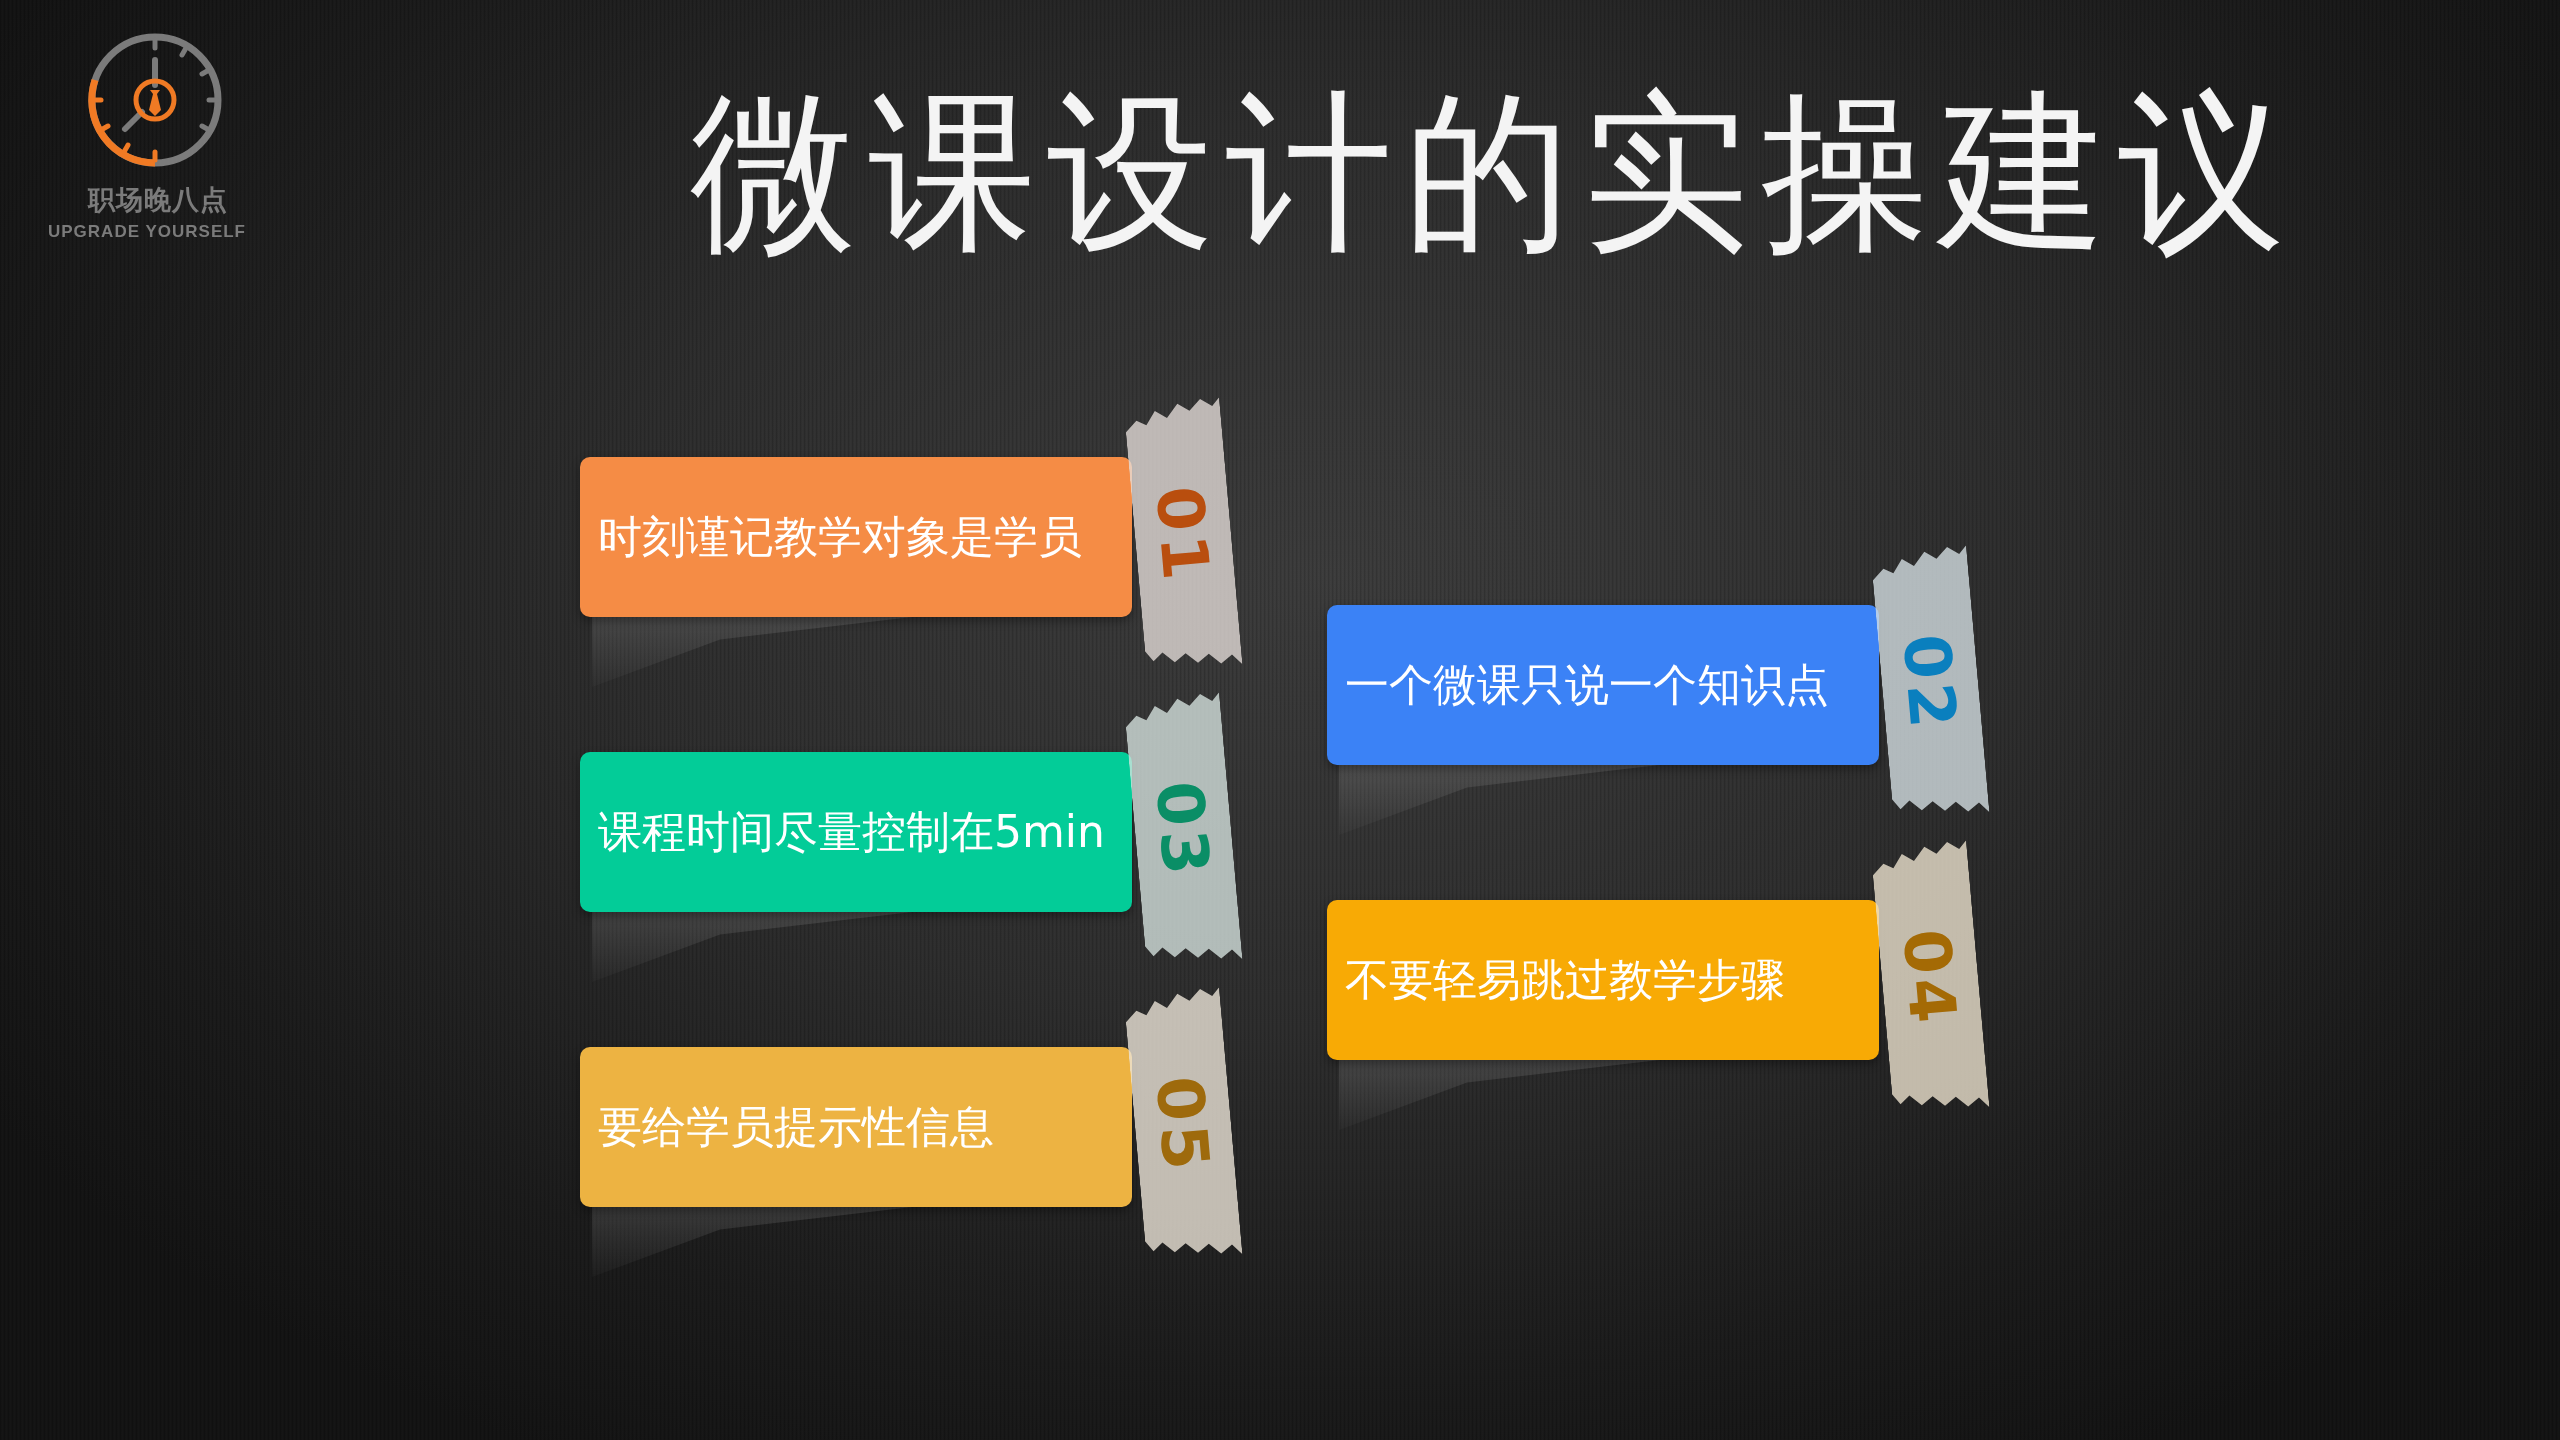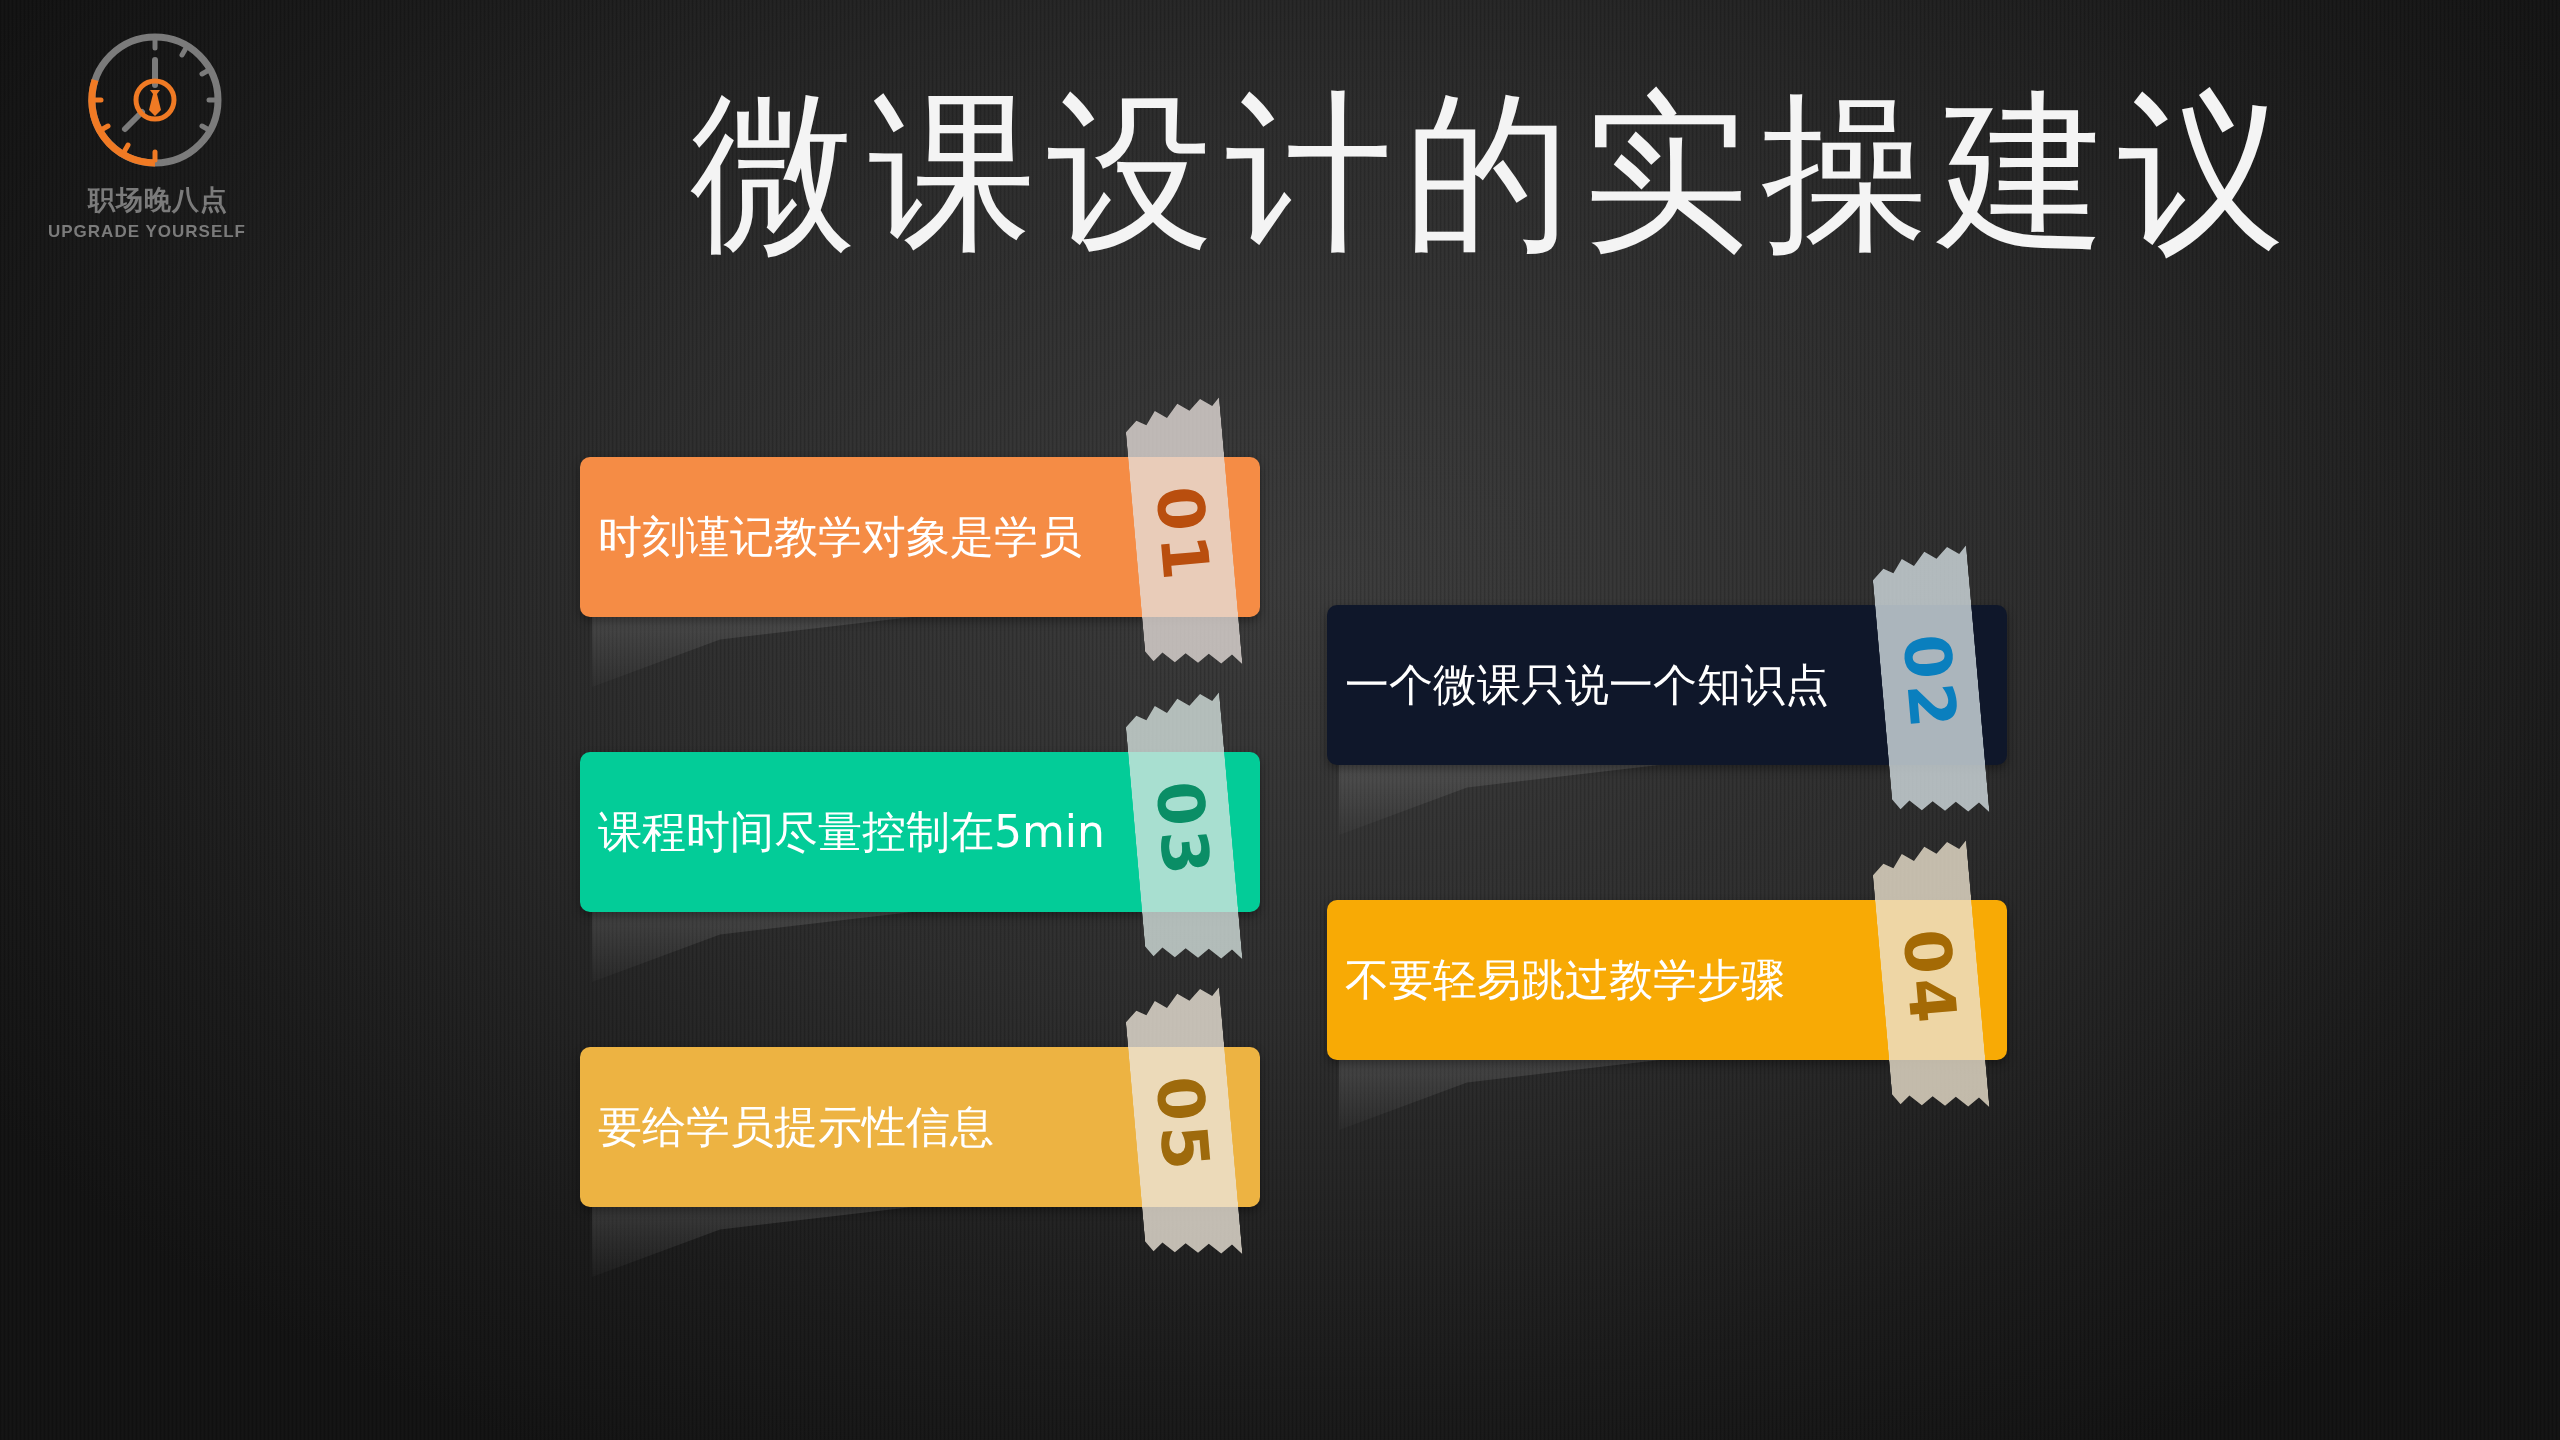--- a/index.html
+++ b/index.html
@@ -34,21 +34,21 @@
       transform: scaleX(0.97); transform-origin: left center;
     }
     
     .card-wrap { position: absolute; width: 690px; height: 160px; }
     .reflection {
       position: absolute; left: 12px; top: 160px; width: 320px; height: 70px;
       background: linear-gradient(180deg, rgba(255,255,255,0.12), rgba(255,255,255,0.02));
       clip-path: polygon(0 0, 100% 0, 100% 0, 40% 32%, 0 100%);
     }
     .card {
-      position: absolute; left: 0; top: 0; width: 680px; height: 160px;
+      position: absolute; left: 0; top: 0; width: 552px; height: 160px;
       border-radius: 10px;
       box-shadow: 0 4px 10px rgba(0,0,0,0.35);
     }
     .card-text {
       position: absolute; left: 18px; top: 0; height: 160px; line-height: 160px;
       color: #ffffff; font-size: 44px; white-space: nowrap;
       font-family: "DejaVu Sans", sans-serif;
     }
     .tape {
       position: absolute; left: 555px; top: -56px; width: 96px; height: 268px;
@@ -107,21 +107,21 @@
   </div>
   <div class="tape" style="background:rgba(230,222,218,0.78);">
     <div class="tape-num">
         <span style="color:#B94E0E;">01</span>
       </div>
   </div>
 </div>
 
 <div class="card-wrap" style="left:1327px; top:605px;">
   <div class="reflection"></div>
-  <div class="card" style="background:#0f172a;">
+  <div class="card" style="background:#3b82f6;">
     <div class="card-text">一个微课只说一个知识点</div>
   </div>
   <div class="tape" style="background:rgba(215,225,230,0.78);">
     <div class="tape-num">
         <span style="color:#0A7FBE;">02</span>
       </div>
   </div>
 </div>
 
 <div class="card-wrap" style="left:580px; top:752px;text-align:right;">

